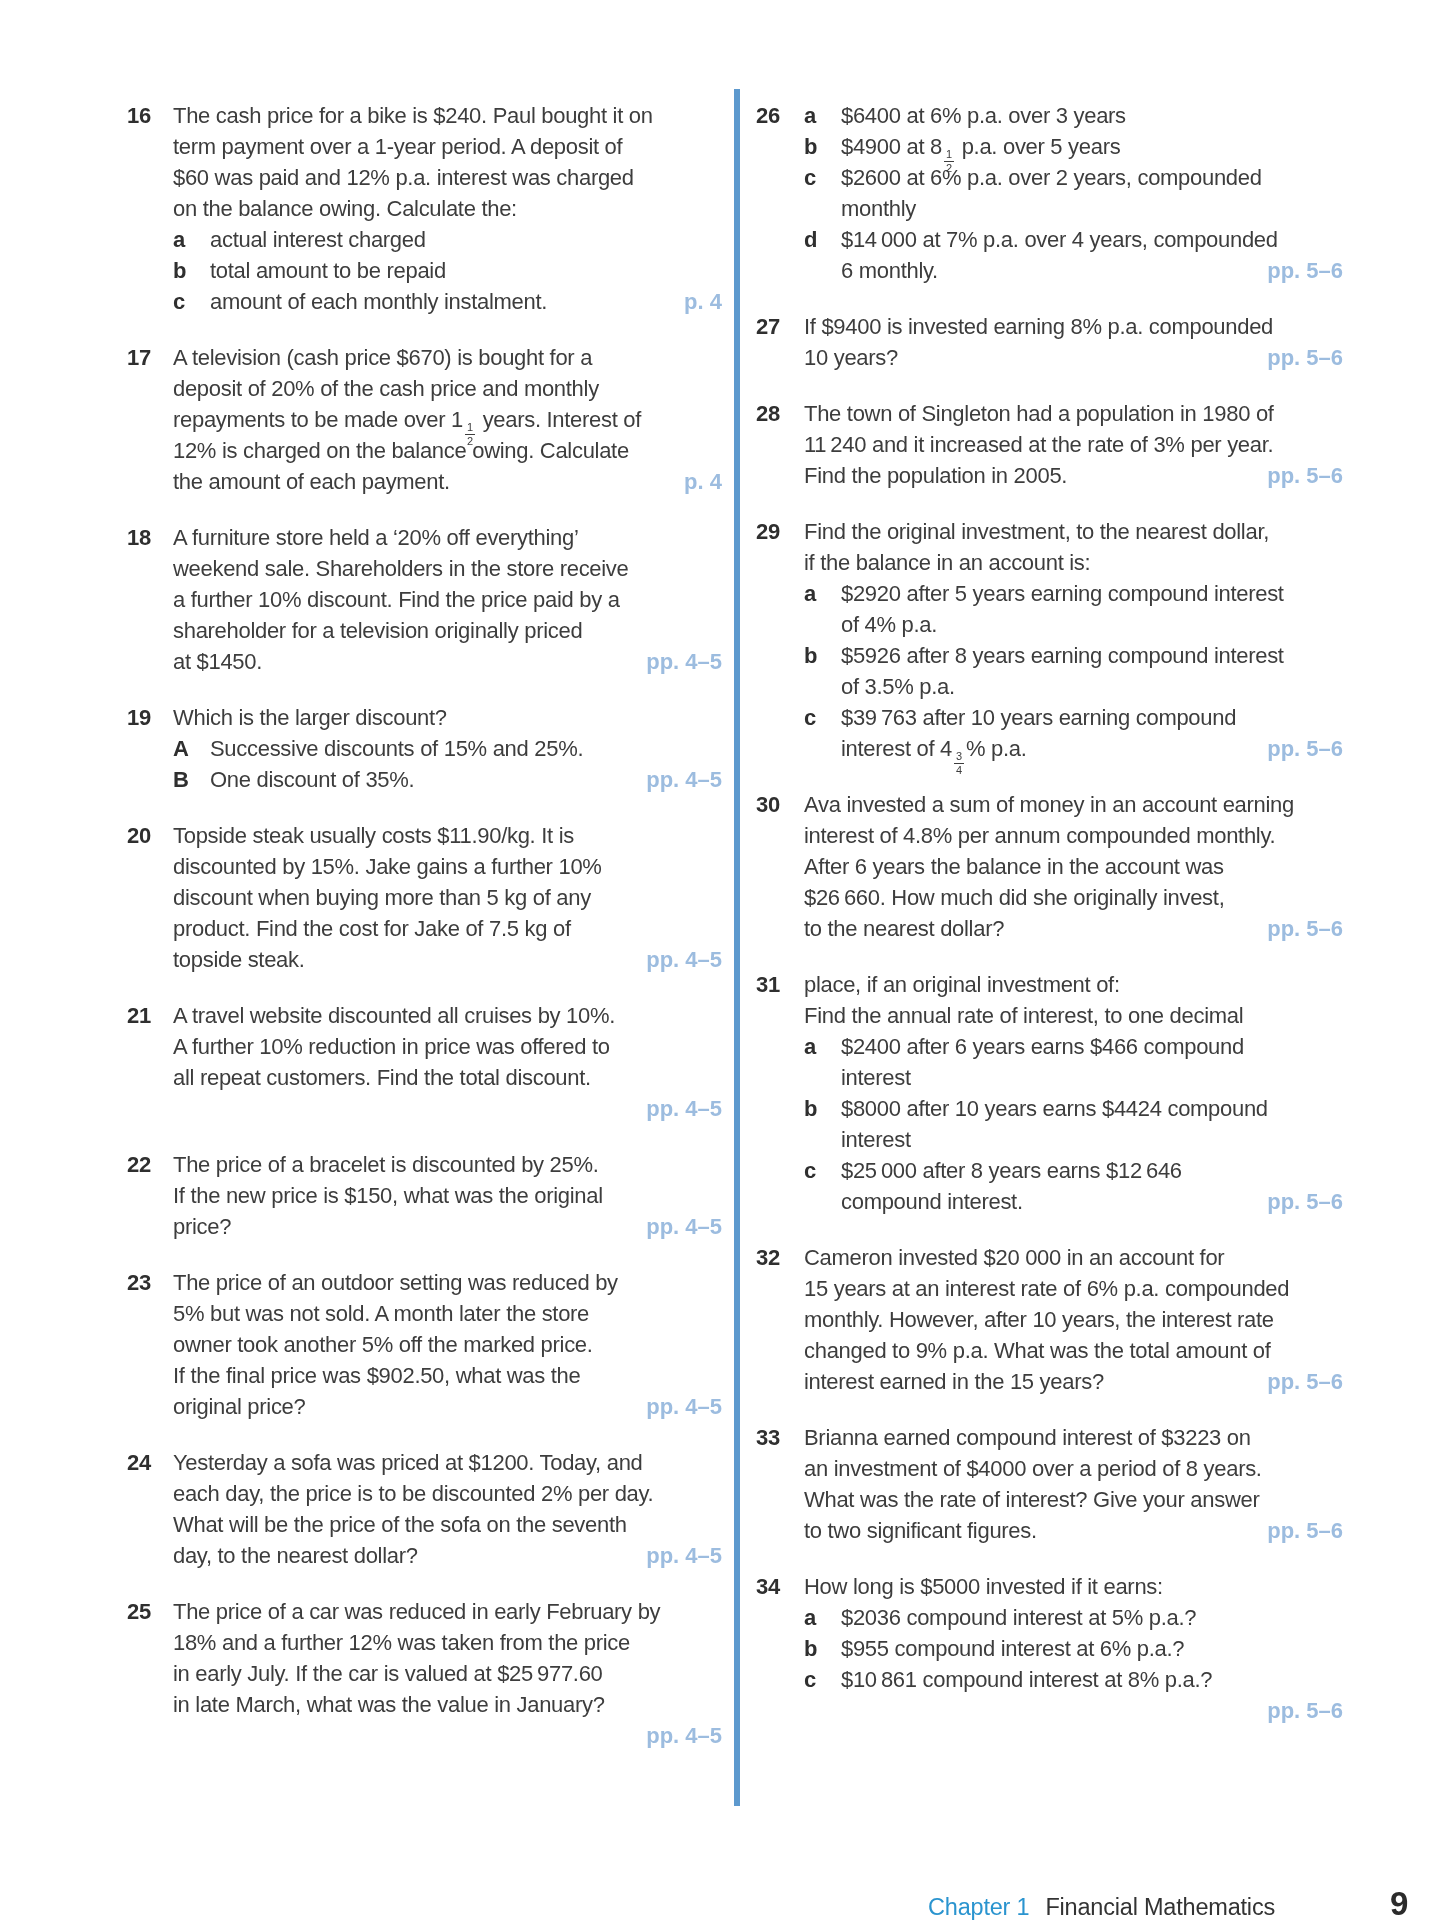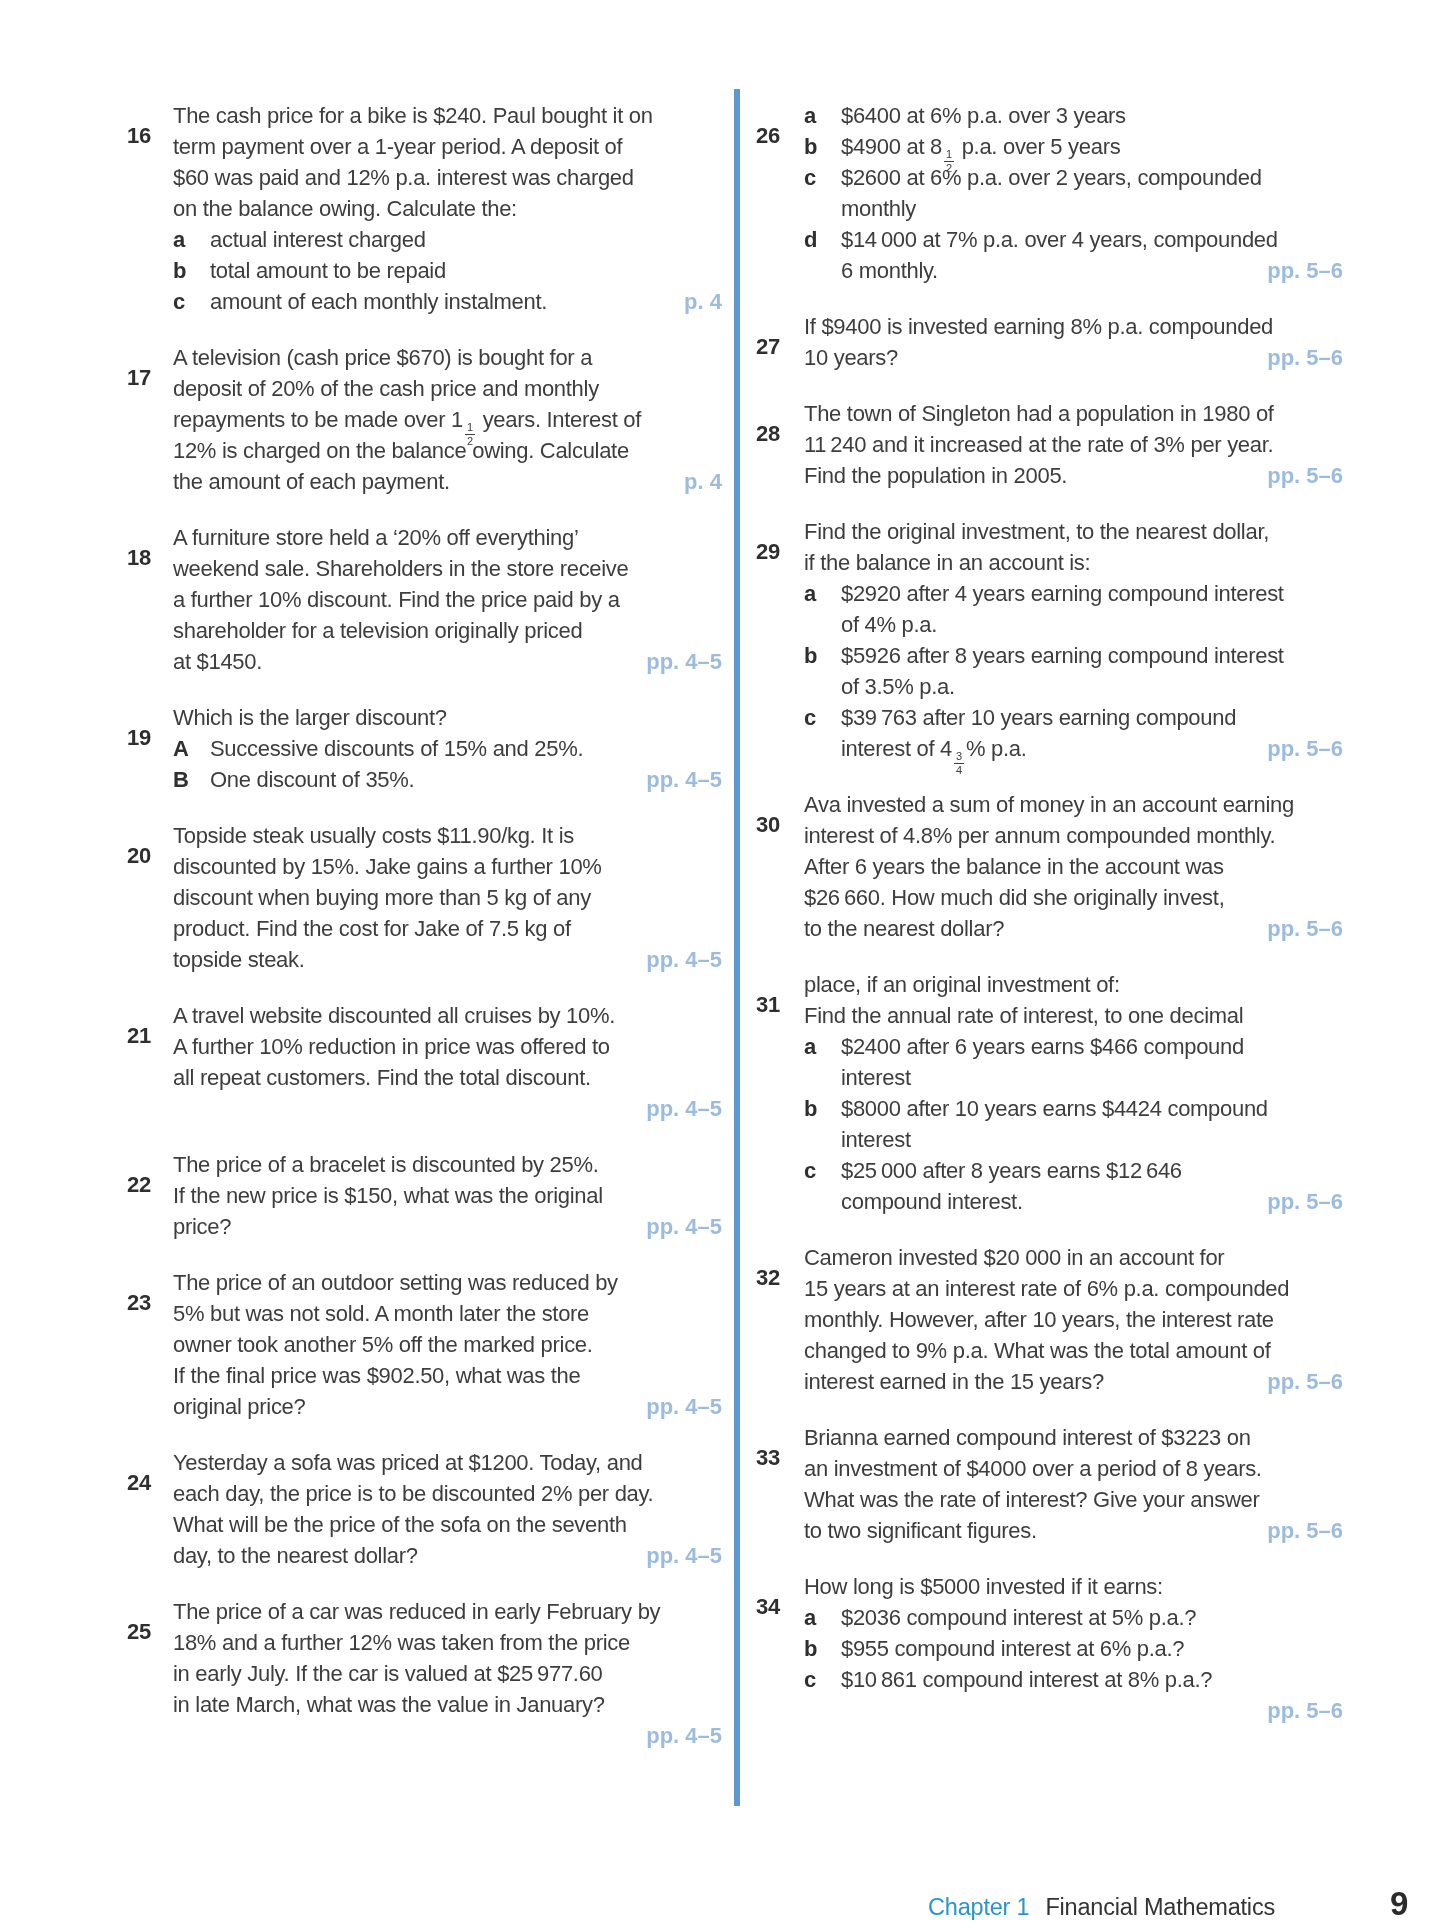--- a/index.html
+++ b/index.html
@@ -22,21 +22,20 @@
     width:6px;height:1717px;
     margin:-11px 16px 0 12px;
     background:var(--divider,#5d99ce);
     flex-shrink:0;
   }
   .question{display:flex;margin-bottom:25px;}
   .qnum{
     width:46px;flex-shrink:0;
     font-weight:bold;color:#2f2f2f;
     line-height:31px;
-    margin-top:20px;
   }
   .col.right .qnum{width:48px;}
   .qbody{flex:1;min-width:0;}
   .qline{
     position:relative;
     height:31px;line-height:31px;
     white-space:nowrap;
   }
   .qline.part{display:flex;}
   .plabel{
@@ -247,21 +246,21 @@
             <div class="qline">Find the population in 2005.<span class="pageref">pp. 5–6</span></div>
           </div>
         </div>
         <div class="question">
           <div class="qnum">29</div>
           <div class="qbody">
             <div class="qline">Find the original investment, to the nearest dollar,</div>
             <div class="qline">if the balance in an account is:</div>
             <div class="qline part">
               <span class="plabel">a</span>
-              <span class="ptext">$2920 after 4 years earning compound interest</span>
+              <span class="ptext">$2920 after 5 years earning compound interest</span>
             </div>
             <div class="qline part">
               <span class="plabel"></span>
               <span class="ptext">of 4% p.a.</span>
             </div>
             <div class="qline part">
               <span class="plabel">b</span>
               <span class="ptext">$5926 after 8 years earning compound interest</span>
             </div>
             <div class="qline part">

